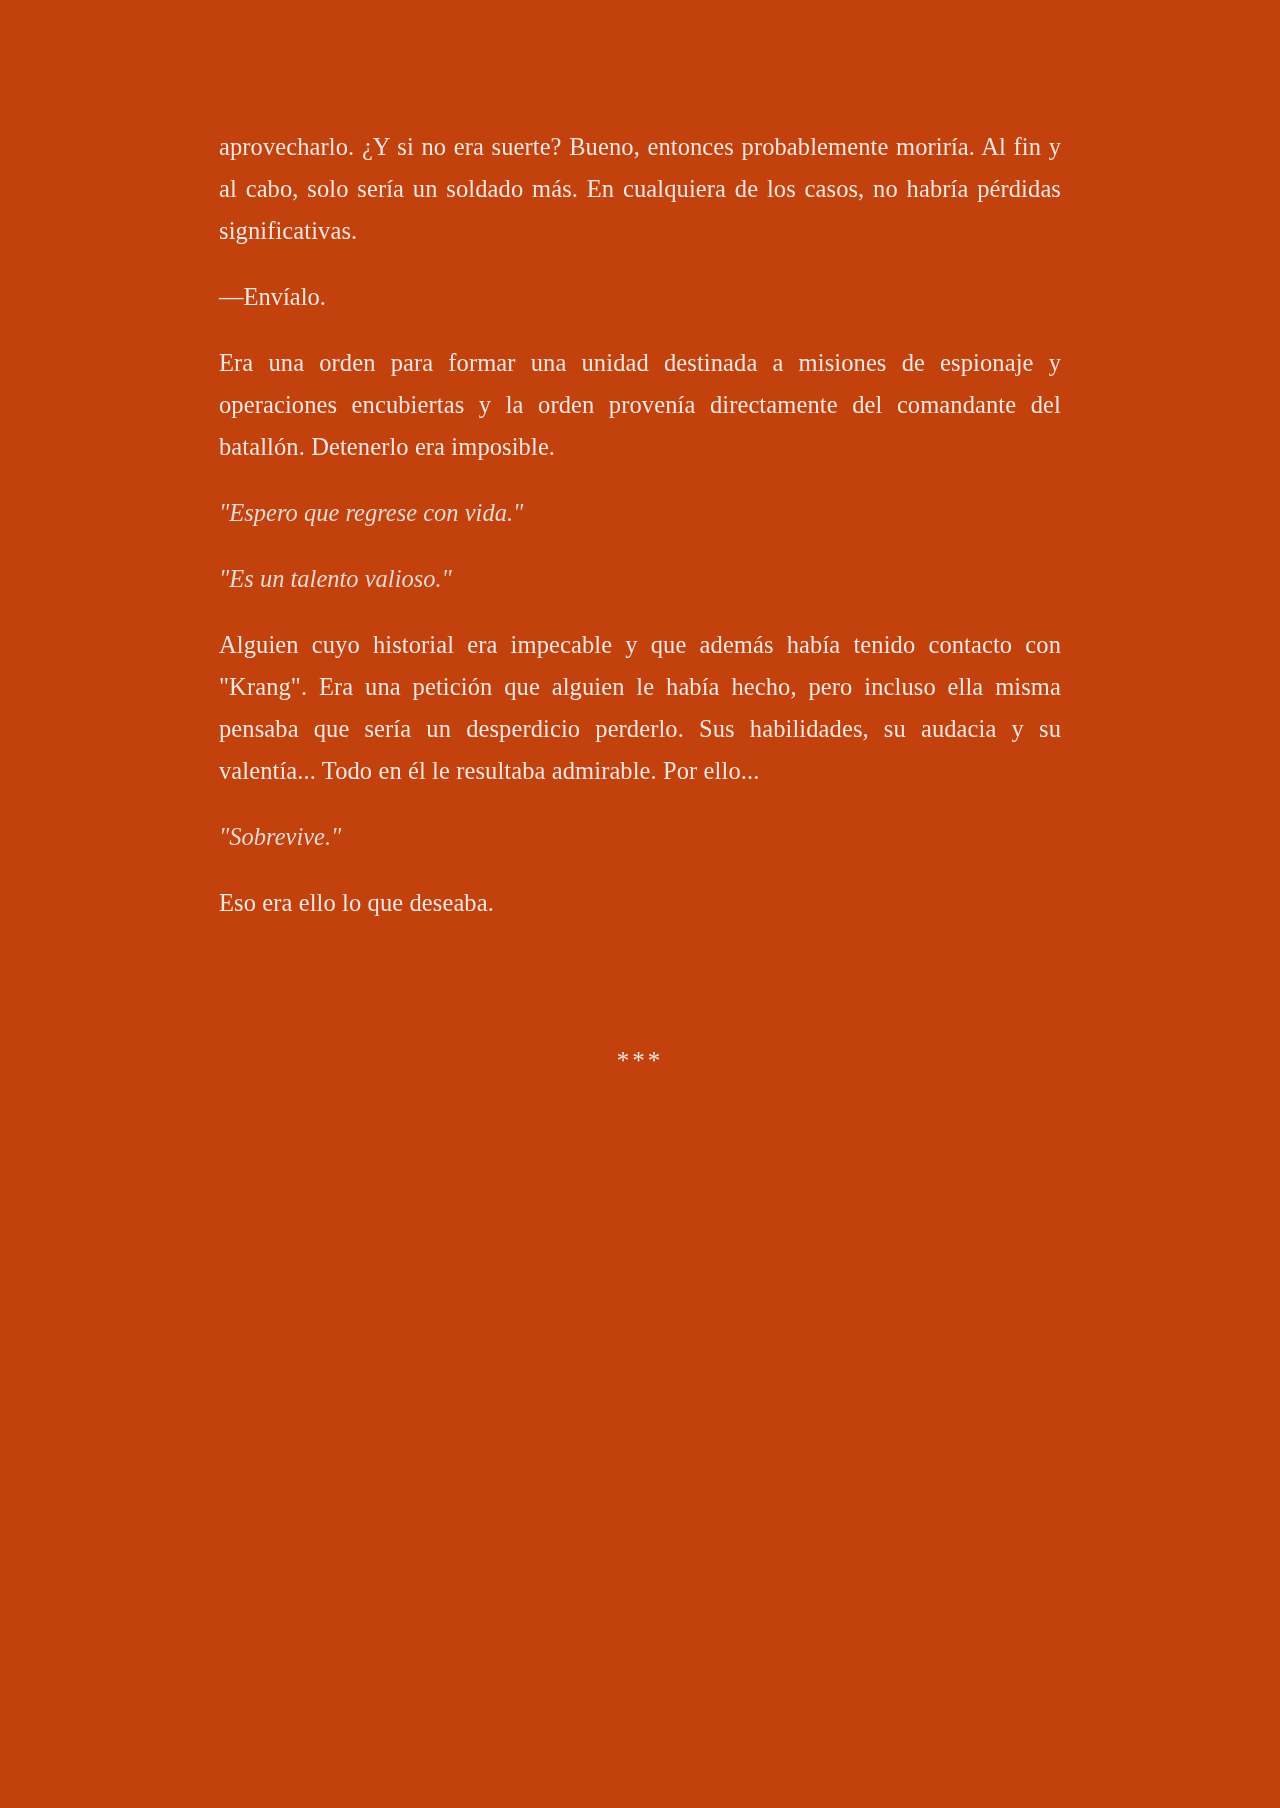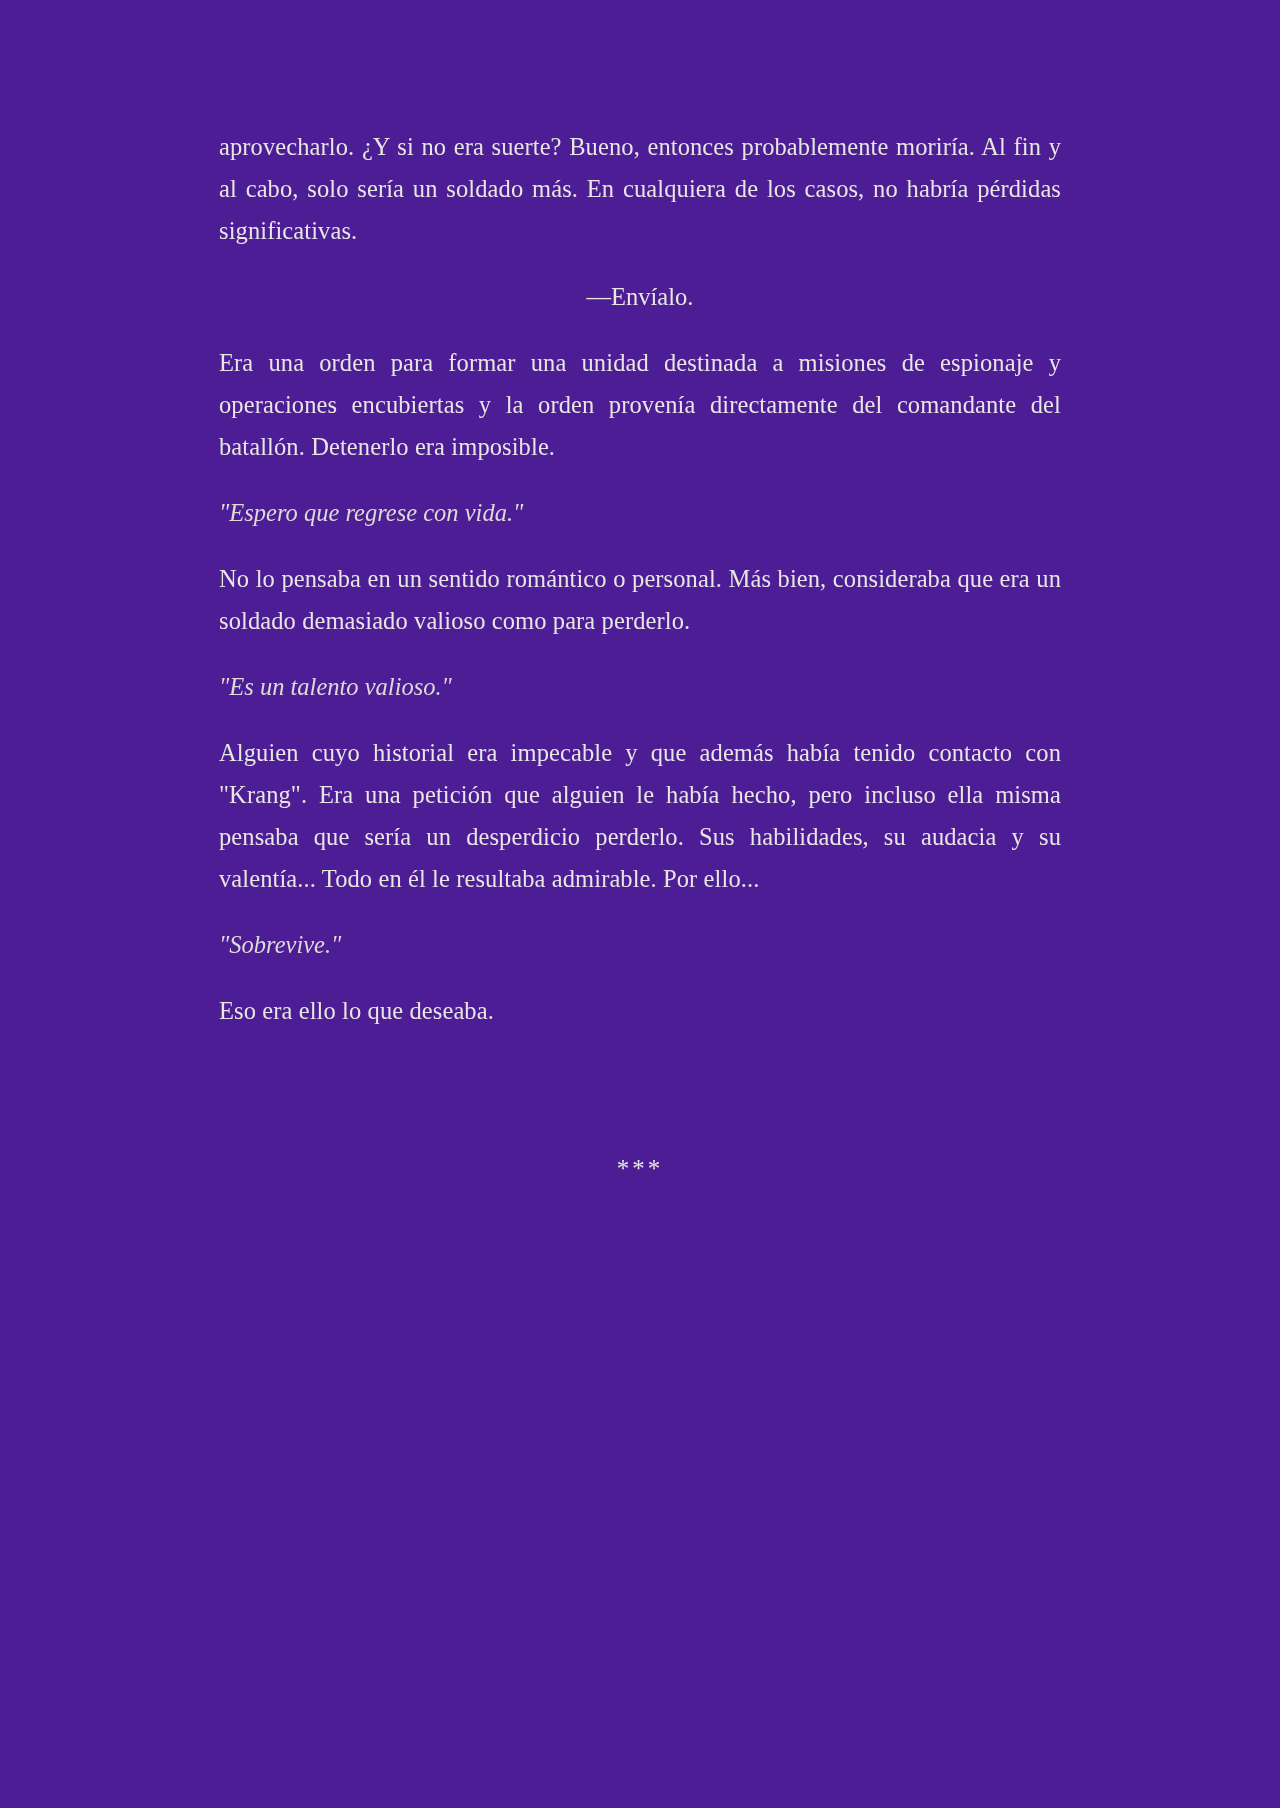--- a/index.html
+++ b/index.html
@@ -13,21 +13,21 @@
     min-height: 1808px;
     font-family: "Liberation Serif", "DejaVu Serif", serif;
     color: #e8e6e3;
     -webkit-font-smoothing: antialiased;
   }
   .page {
     box-sizing: border-box;
     width: 1280px;
     min-height: 1808px;
     padding: 0;
-    background: #4c1d95;
+    background: #c2410c;
     position: relative;
   }
   .content {
     box-sizing: border-box;
     width: 842px;
     margin: 0 auto;
     padding-top: 126px;
     padding-bottom: 60px;
   }
   p.para {
@@ -45,21 +45,21 @@
     font-size: 24.5px;
     line-height: 42px;
     font-style: italic;
     text-align: left;
     color: #dedbd6;
   }
   p.dialog {
     margin: 0 0 24px 0;
     font-size: 24.5px;
     line-height: 42px;
-    text-align: center;
+    text-align: left;
     color: #e8e6e3;
   }
   .scene-break {
     margin: 0;
     padding: 96px 0 92px 0;
     text-align: center;
     font-size: 25px;
     line-height: 34px;
     letter-spacing: 3px;
     color: #e8e6e3;
@@ -73,21 +73,20 @@
 
     <p class="para">aprovecharlo. ¿Y si no era suerte? Bueno, entonces probablemente moriría. Al fin y al cabo, solo sería un soldado más. En cualquiera de los casos, no habría pérdidas significativas.</p>
 
 
     <p class="dialog">—Envíalo.</p>
 
     <p class="para">Era una orden para formar una unidad destinada a misiones de espionaje y operaciones encubiertas y la orden provenía directamente del comandante del batallón. Detenerlo era imposible.</p>
 
     <p class="quote">"Espero que regrese con vida."</p>
 
-    <p class="para">No lo pensaba en un sentido romántico o personal. Más bien, consideraba que era un soldado demasiado valioso como para perderlo.</p>
 
     <p class="quote">"Es un talento valioso."</p>
 
     <p class="para">Alguien cuyo historial era impecable y que además había tenido contacto con "Krang". Era una petición que alguien le había hecho, pero incluso ella misma pensaba que sería un desperdicio perderlo. Sus habilidades, su audacia y su valentía... Todo en él le resultaba admirable. Por ello...</p>
 
     <p class="quote">"Sobrevive."</p>
 
     <p class="para">Eso era ello lo que deseaba.</p>
 
     <div class="scene-break">***</div>

